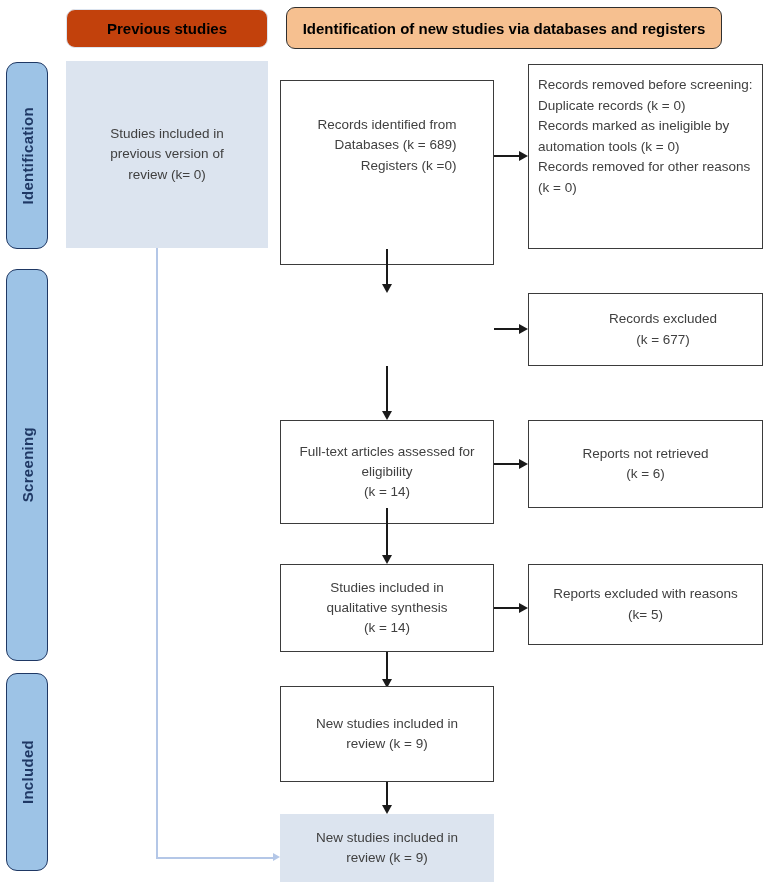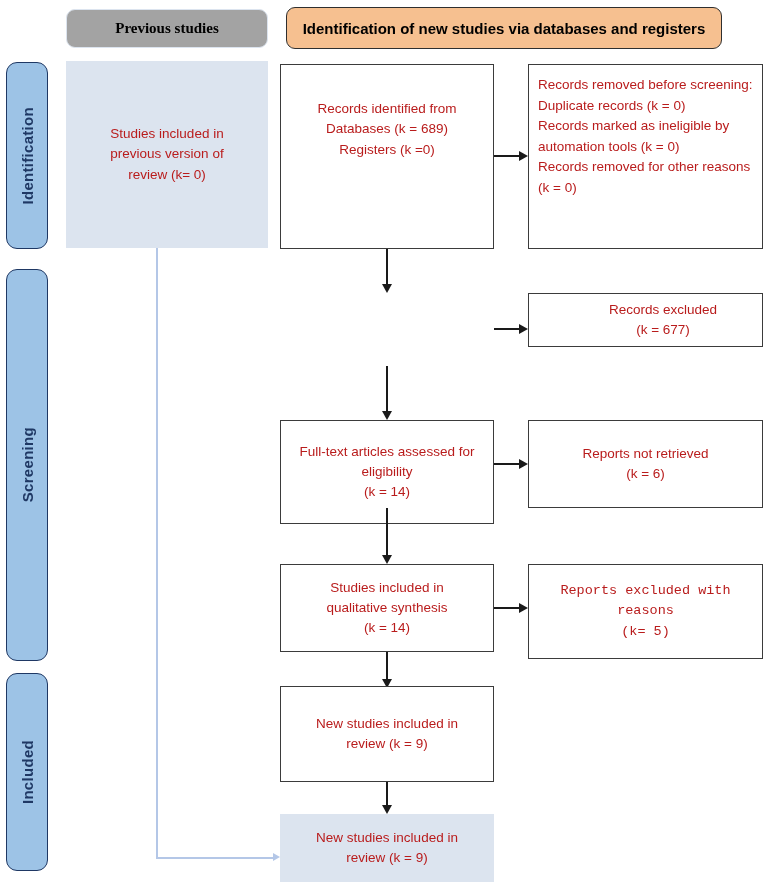--- a/index.html
+++ b/index.html
@@ -49,40 +49,39 @@
     display: flex;
     align-items: center;
     justify-content: center;
     text-align: center;
     font-weight: bold;
     font-size: 15px;
     color: #000000;
     padding: 0 8px;
   }
   .header-pill.prev {
-    background: #a3a3a3;
+    background: #c2410c;
     border: 1px solid #DCE4EF;
-    font-family: Liberation Serif, serif;
   }
   .header-pill.ident {
     background: #F6C090;
     border: 1.6px solid #2F2F2F;
   }
 
   
   .box {
     position: absolute;
     box-sizing: border-box;
     display: flex;
     align-items: center;
     justify-content: center;
     text-align: center;
     font-size: 13.5px;
     line-height: 1.5;
-    color: #b91c1c;
+    color: #404040;
   }
   .box.white {
     background: #ffffff;
     border: 1.4px solid #3B3B3B;
   }
   .box.tint {
     background: #DCE4EF;
     border: none;
   }
   .box .box-text { padding: 0 8px; white-space: pre-line; }
@@ -159,41 +158,41 @@
   <div class="box tint" style="left:66px; top:61px; width:202px; height:187px;">
     <span class="box-text">Studies included in
 previous version of
 review (k= 0)</span>
   </div>
 
   <div class="conn-light v" style="left:156px; top:248px; width:1.6px; height:610px;"></div>
   <div class="conn-light h" style="left:156px; top:857px; width:119px; height:1.6px;"></div>
   <div class="arrow-right-light" style="left:273px; top:853px;"></div>
 
-  <div class="box white" style="left:280px; top:64px; width:214px; height:185px;">
+  <div class="box white" style="left:280px; top:80px; width:214px; height:185px;text-align:right;">
     <span class="box-text" style="margin-top:-54px;">Records identified from
 Databases (k = 689)
 Registers (k =0)</span>
   </div>
 
   <div class="box white left-align" style="left:528px; top:64px; width:235px; height:185px;">
     <span class="box-text">Records removed before screening:
  Duplicate records (k = 0)
  Records marked as ineligible by automation tools (k = 0)
 Records removed for other reasons (k = 0)</span>
   </div>
 
   <div class="conn h" style="left:494px; top:155px; width:25px; height:2.2px;"></div>
   <div class="arrow-right" style="left:519px; top:151px;"></div>
 
   <div class="conn v" style="left:386px; top:249px; width:2.2px; height:35px;"></div>
   <div class="arrow-down" style="left:381.5px; top:284px;"></div>
 
 
-  <div class="box white" style="left:528px; top:293px; width:235px; height:54px;padding-left:35px;">
+  <div class="box white" style="left:528px; top:293px; width:235px; height:73px;padding-left:35px;">
     <span class="box-text">Records excluded
 (k = 677)</span>
   </div>
 
   <div class="conn h" style="left:494px; top:328px; width:25px; height:2.2px;"></div>
   <div class="arrow-right" style="left:519px; top:324px;"></div>
 
   <div class="conn v" style="left:386px; top:366px; width:2.2px; height:45px;"></div>
   <div class="arrow-down" style="left:381.5px; top:411px;"></div>
 
@@ -213,21 +212,21 @@
 
   <div class="conn v" style="left:386px; top:508px; width:2.2px; height:47px;"></div>
   <div class="arrow-down" style="left:381.5px; top:555px;"></div>
 
   <div class="box white" style="left:280px; top:564px; width:214px; height:88px;">
     <span class="box-text">Studies included in
 qualitative synthesis
 (k = 14)</span>
   </div>
 
-  <div class="box white" style="left:528px; top:564px; width:235px; height:95px;font-family:Liberation Mono, monospace;">
+  <div class="box white" style="left:528px; top:564px; width:235px; height:81px;">
     <span class="box-text">Reports excluded with reasons
 (k= 5)</span>
   </div>
 
   <div class="conn h" style="left:494px; top:607px; width:25px; height:2.2px;"></div>
   <div class="arrow-right" style="left:519px; top:603px;"></div>
 
   <div class="conn v" style="left:386px; top:652px; width:2.2px; height:27px;"></div>
   <div class="arrow-down" style="left:381.5px; top:679px;"></div>
 

